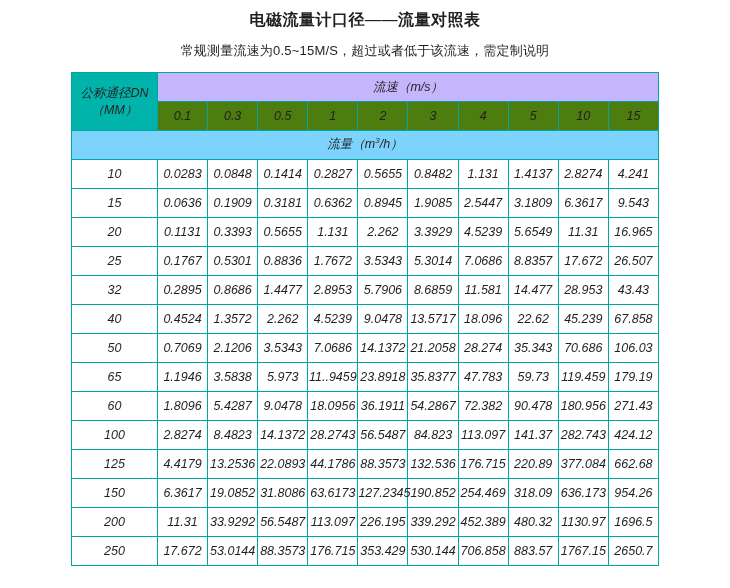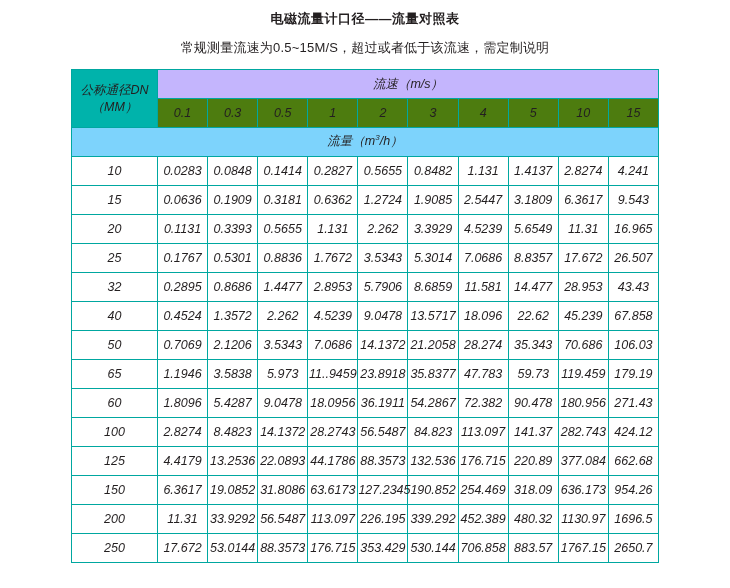--- a/index.html
+++ b/index.html
@@ -15,25 +15,26 @@
     overflow: hidden;
   }
   .page {
     width: 730px;
     height: 588px;
     box-sizing: border-box;
     padding: 0 6px;
   }
   .title {
     text-align: center;
-    font-size: 13px;
+    font-size: 16px;
     font-weight: bold;
     color: #231f20;
     padding-top: 10px;
     letter-spacing: 0.5px;
+    font-family: Liberation Serif, serif;
   }
   .subtitle {
     text-align: center;
     font-size: 13px;
     color: #231f20;
     padding-top: 11px;
     padding-bottom: 12px;
     letter-spacing: 0.2px;
   }
   table.flow {
@@ -144,21 +145,21 @@
         <td>1.4137</td>
         <td>2.8274</td>
         <td>4.241</td>
       </tr>
       <tr>
         <td class="dn-cell">15</td>
         <td>0.0636</td>
         <td>0.1909</td>
         <td>0.3181</td>
         <td>0.6362</td>
-        <td>1.2724</td>
+        <td>0.8945</td>
         <td>1.9085</td>
         <td>2.5447</td>
         <td>3.1809</td>
         <td>6.3617</td>
         <td>9.543</td>
       </tr>
       <tr>
         <td class="dn-cell">20</td>
         <td>0.1131</td>
         <td>0.3393</td>

